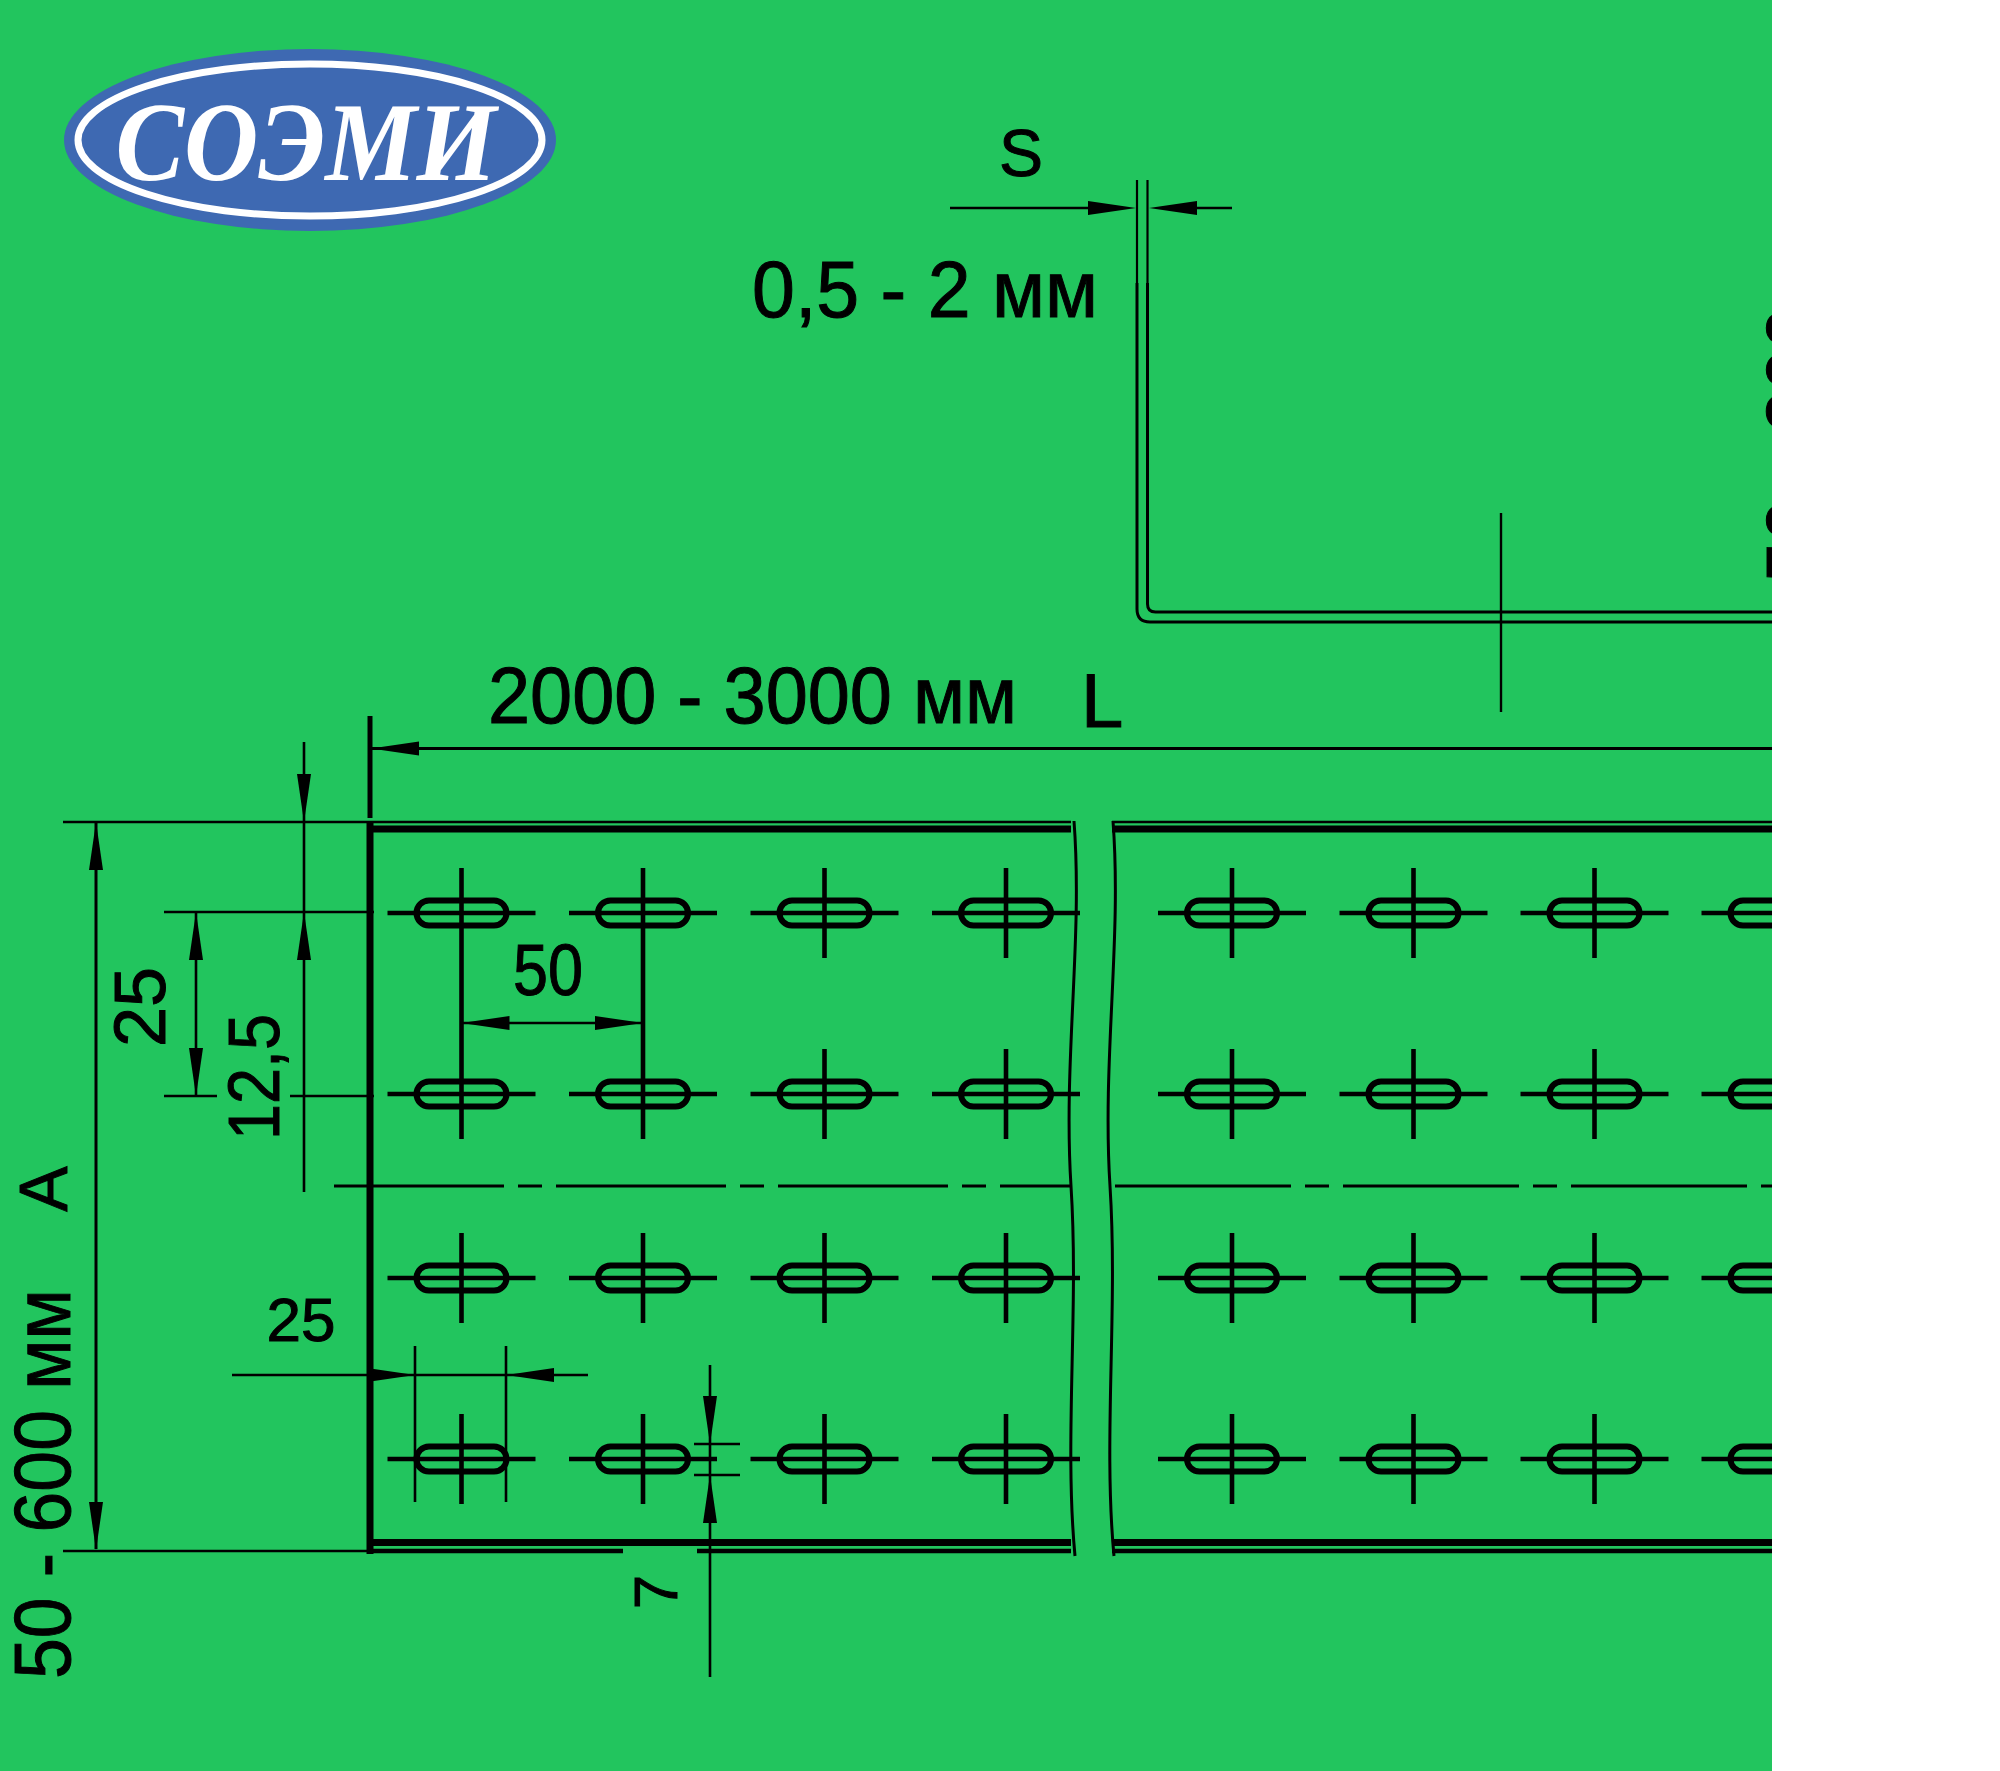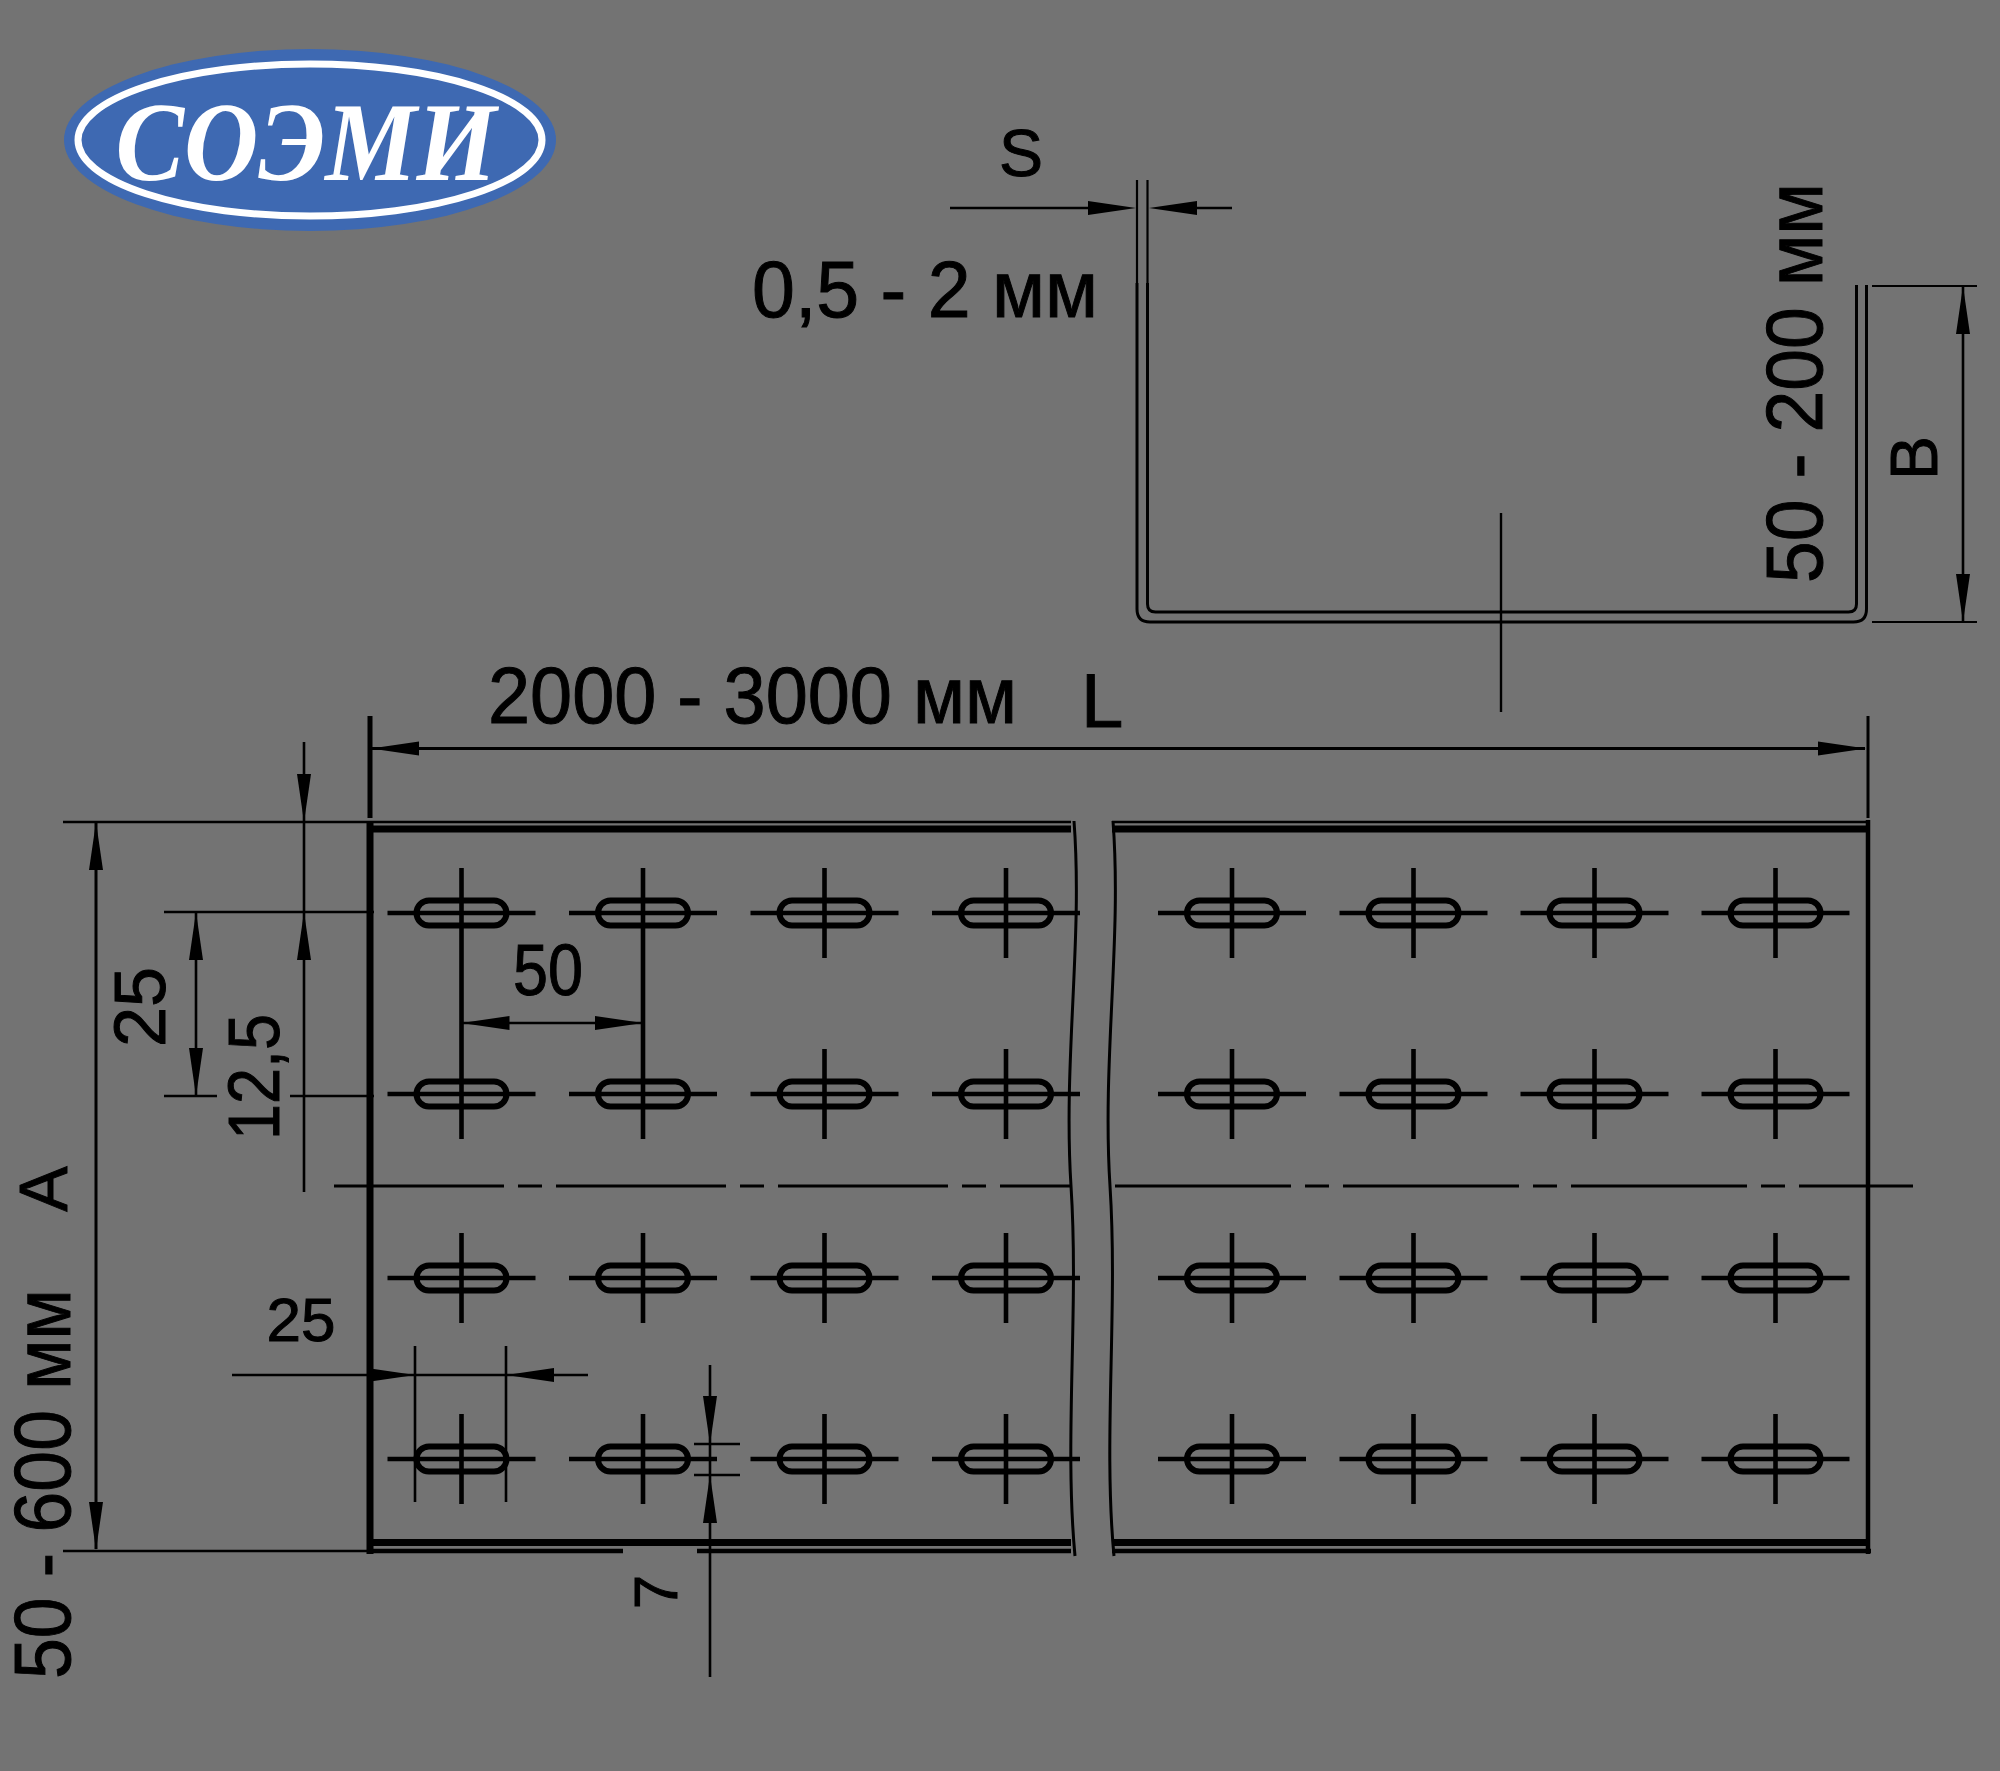--- a/index.html
+++ b/index.html
@@ -1,16 +1,16 @@
 <!DOCTYPE html>
 <html><head>
 <meta charset="utf-8">
 <style>
   html, body { margin: 0; padding: 0; background: #ffffff; }
-  #page { position: relative; width: 2000px; height: 1771px; background: #737373; overflow: hidden; }
+  #page { position: relative; width: 1772px; height: 1771px; background: #22c55e; overflow: hidden; }
   svg text { user-select: none; }
 </style>
 </head>
 <body>
 
 <div id="page">
 <svg width="2000" height="1771" viewBox="0 0 2000 1771" font-family="Liberation Sans, DejaVu Sans, sans-serif" fill="#000" stroke="#000">
 <g stroke="none">
 <ellipse cx="310" cy="140" rx="246" ry="91" fill="#3e69b2"></ellipse>
 <ellipse cx="310" cy="140" rx="232" ry="76" fill="none" stroke="#ffffff" stroke-width="7"></ellipse>

